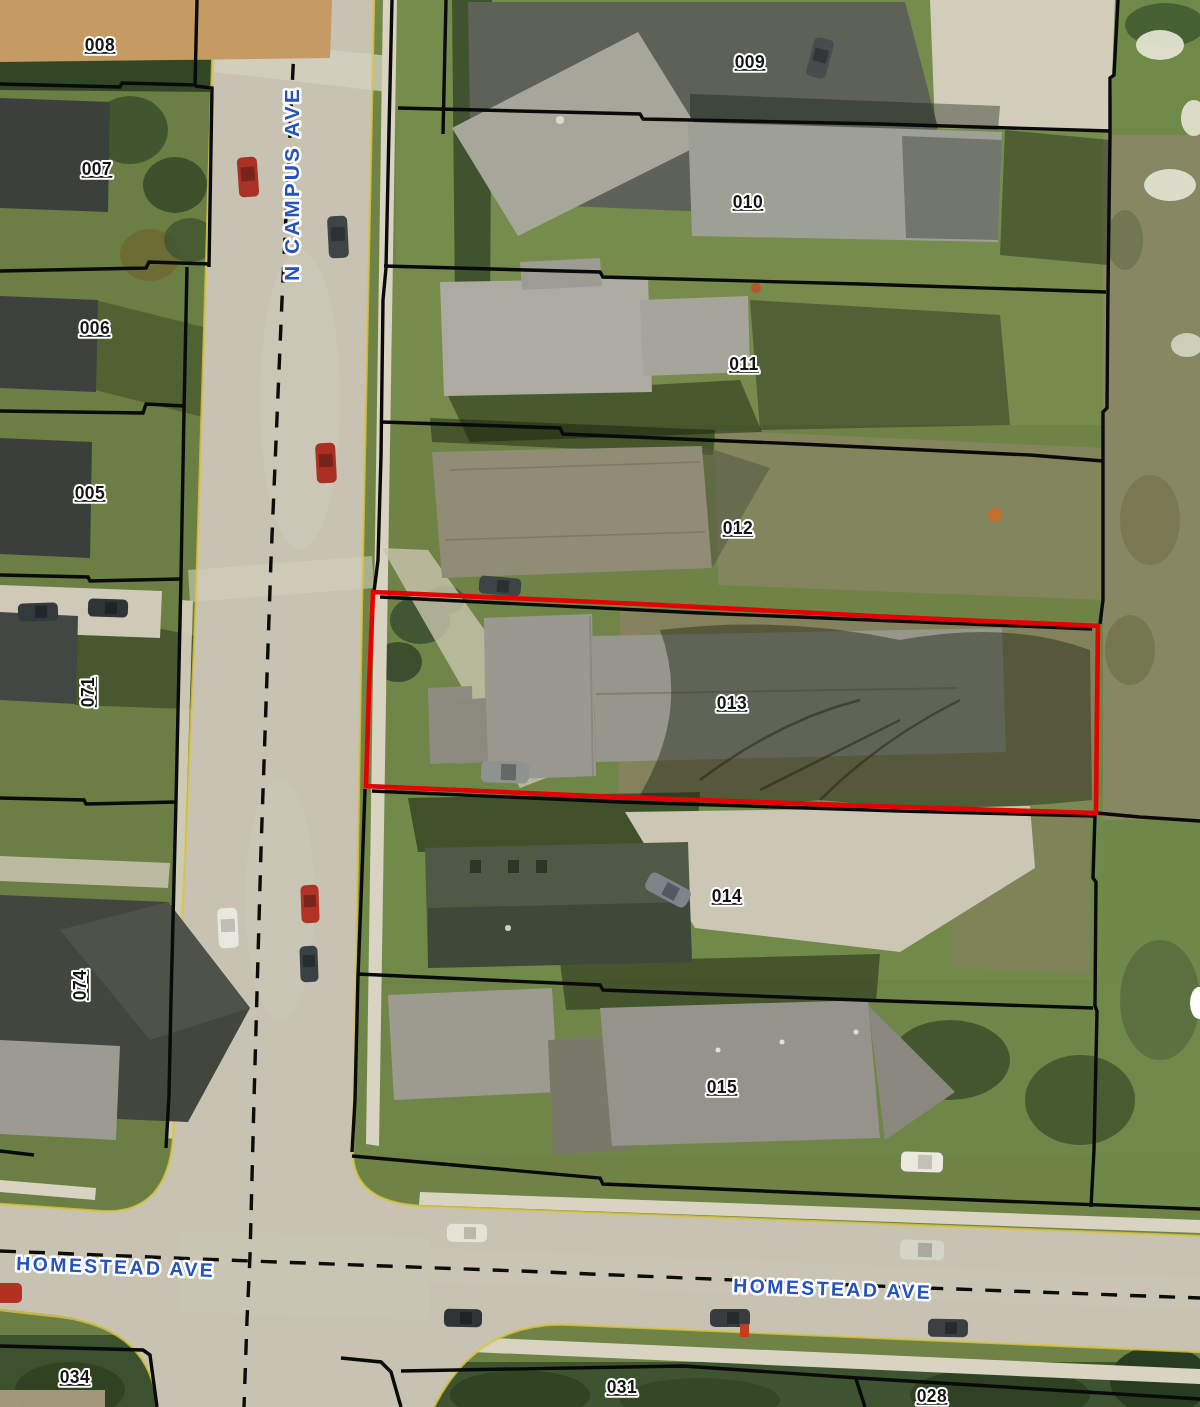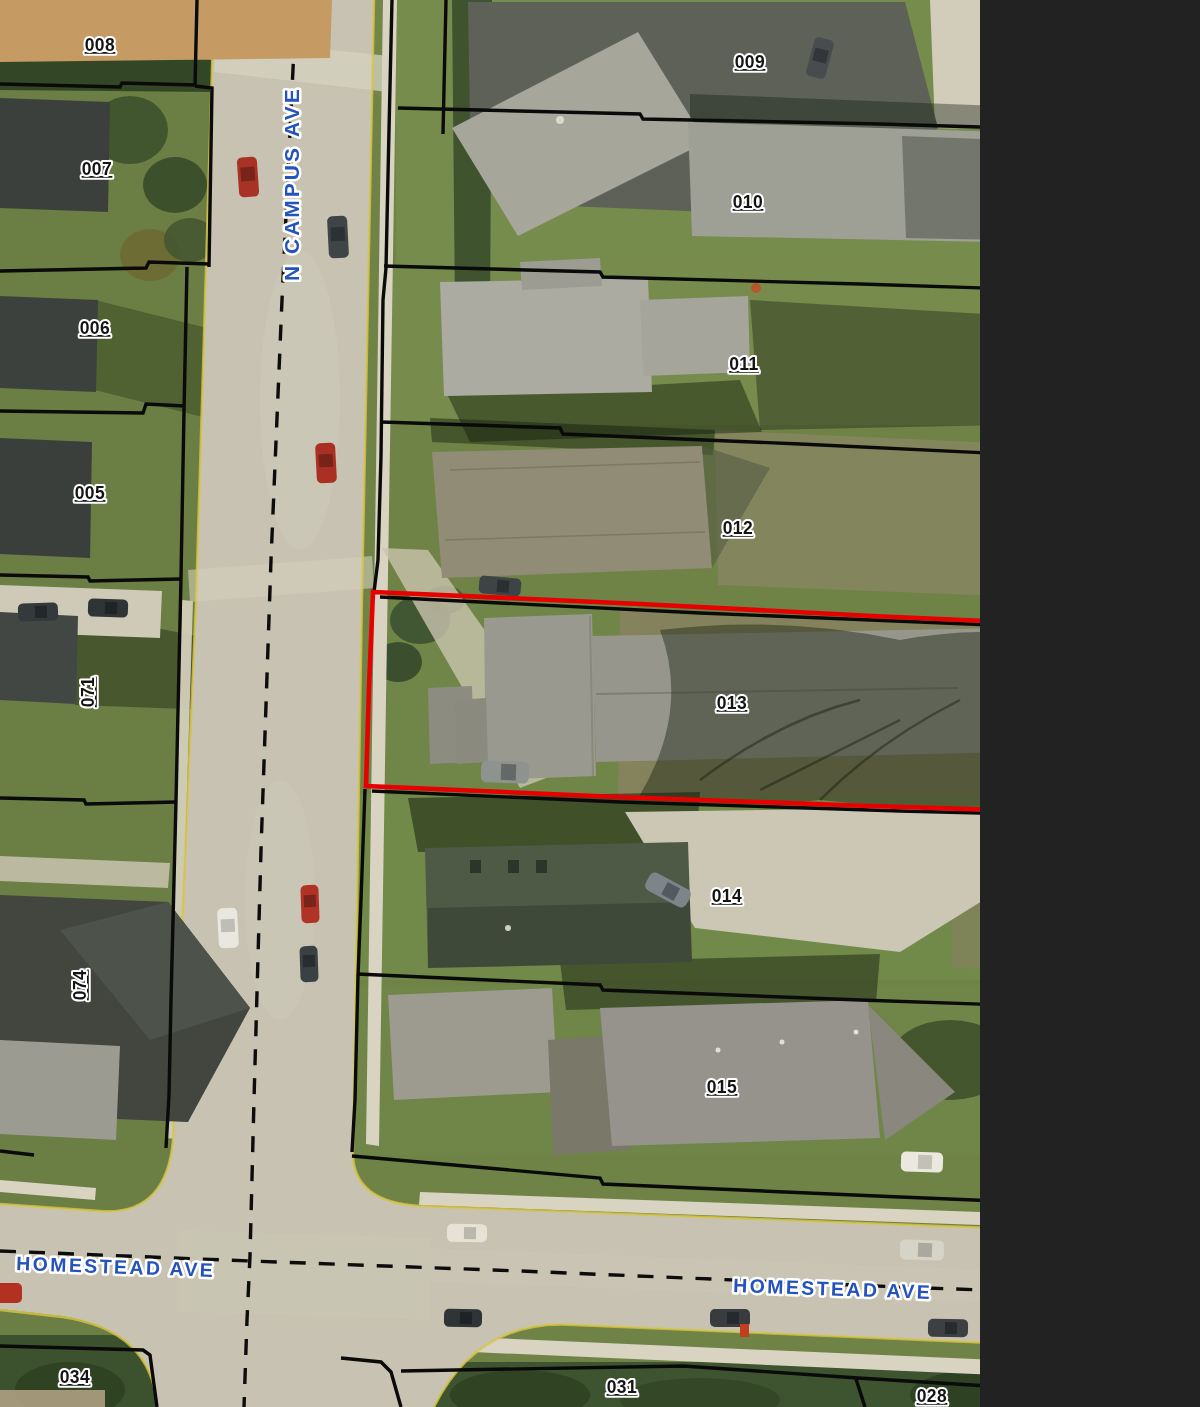--- a/index.html
+++ b/index.html
@@ -1,16 +1,16 @@
 <!DOCTYPE html>
 <html><head>
 <meta charset="utf-8">
 <style>
   html,body { margin:0; padding:0; background:#222; }
-  .map-viewport { width:980px; height:1407px; overflow:hidden; position:relative; }
+  .map-viewport { width:1200px; height:1407px; overflow:hidden; position:relative; }
   svg { display:block; }
   .plabel {
     font-family:"Liberation Sans", sans-serif; font-weight:700; font-size:17.5px;
     fill:#141414; stroke:#ffffff; stroke-width:4px; paint-order:stroke;
     stroke-linejoin:round; text-anchor:middle; text-decoration:underline; letter-spacing:.5px;
   }
   .slabel {
     font-family:"Liberation Sans", sans-serif; font-weight:700; font-size:20.5px;
     fill:#2453bd; stroke:#ffffff; stroke-width:5px; paint-order:stroke;
     stroke-linejoin:round; letter-spacing:3px;

